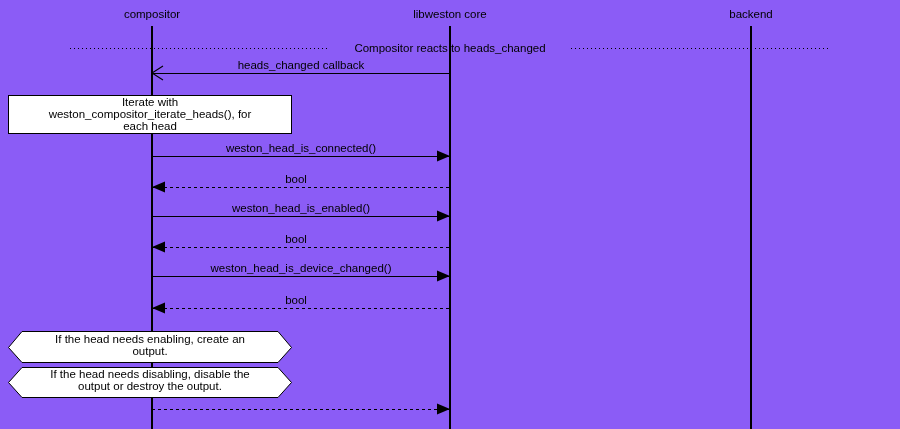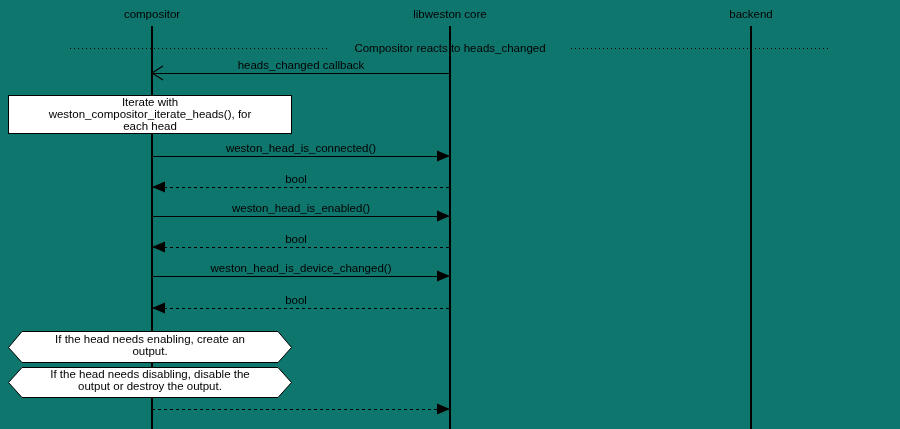--- a/index.html
+++ b/index.html
@@ -8,21 +8,21 @@
     padding: 0;
     background: #ffffff;
   }
   body {
     font-family: "Liberation Sans", sans-serif;
   }
   #diagram-root {
     position: relative;
     width: 900px;
     height: 429px;
-    background: #0f766e;
+    background: #8b5cf6;
     overflow: hidden;
   }
   #diagram-svg {
     position: absolute;
     left: 0;
     top: 0;
     width: 900px;
     height: 429px;
   }
   .lbl {

